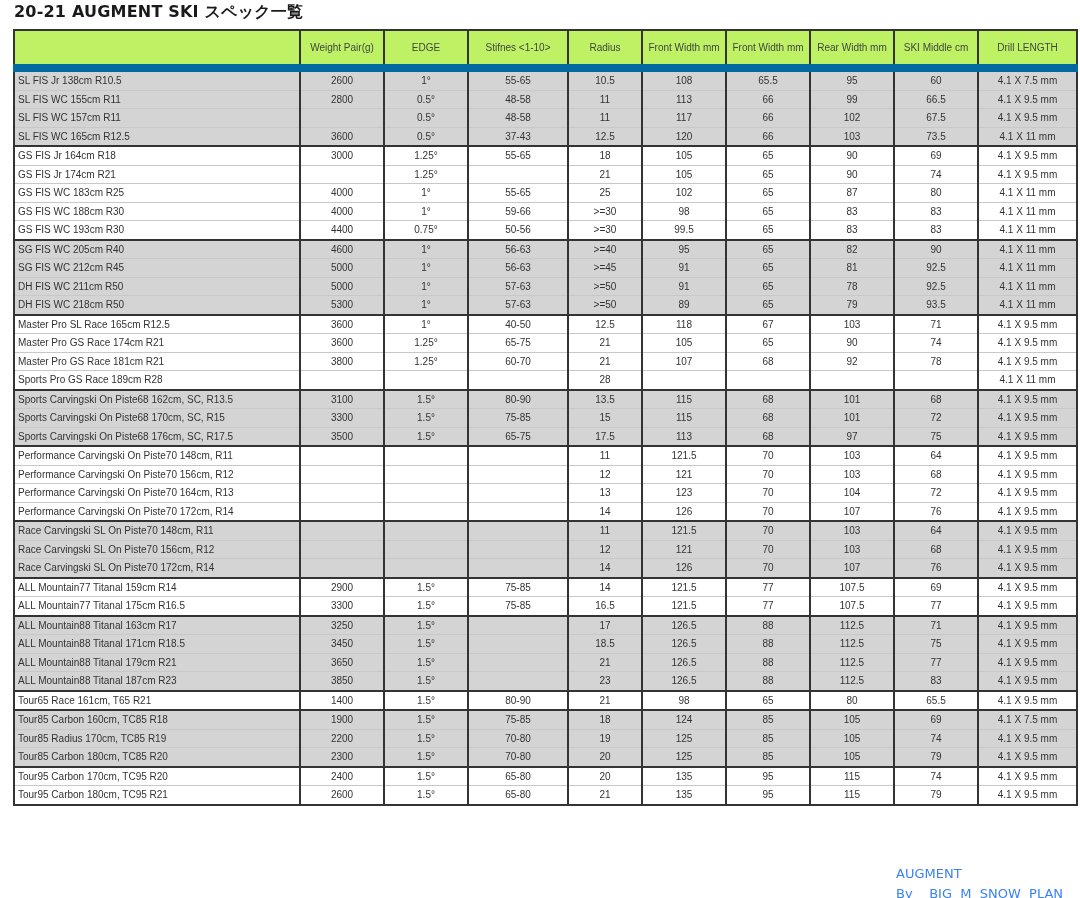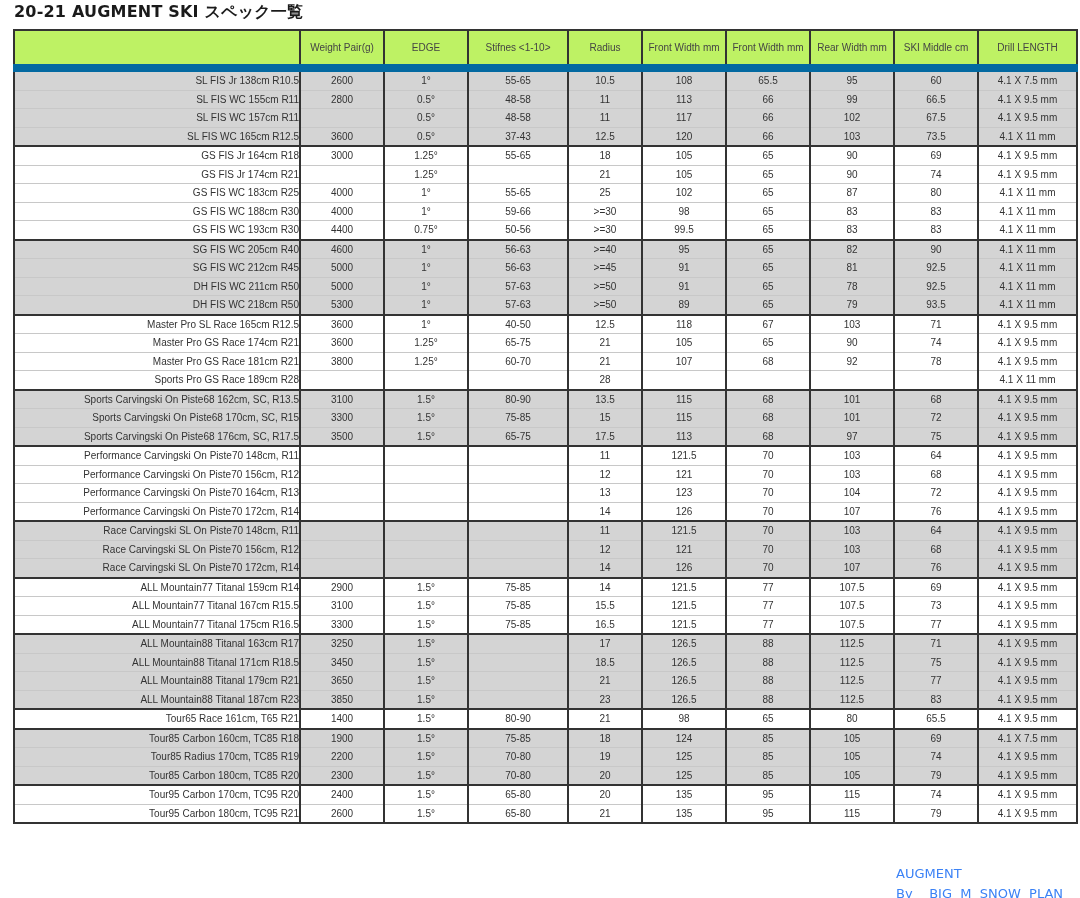--- a/index.html
+++ b/index.html
@@ -7,21 +7,21 @@
          font-family: "Liberation Sans", "DejaVu Sans", sans-serif; color: #2a2a2a; }
   .title { position: absolute; left: 14px; top: 2px; font-family: "DejaVu Sans", sans-serif;
            font-weight: bold; font-size: 16px; color: #1a1a1a; letter-spacing: 0.2px; white-space: nowrap; }
   table.spec { position: absolute; left: 13px; top: 29px; border-collapse: collapse;
                table-layout: fixed; border: 2px solid #333; }
   table.spec td, table.spec th { padding: 0; overflow: hidden; white-space: nowrap;
                font-size: 10px; color: #333; line-height: 17.5px; height: 17.5px; }
   table.spec th { font-weight: normal; background: #bef264; height: 33px; line-height: 12px;
                text-align: center; border-bottom: 8px solid #0369a1; font-size: 10px; color: #444; white-space: normal; }
   table.spec td { text-align: center; border-bottom: 1px solid #c8c8c8; }
-  table.spec td.name { text-align: right; padding-left: 9px; }
+  table.spec td.name { text-align: left; padding-left: 3px; }
   .vline { border-left: 2px solid #333; }
   tr.g td { background: #d4d4d4; }
   tr.w td { background: #ffffff; }
   tr.gstart td { border-top: 2px solid #333; }
   .footer { position: absolute; left: 896px; top: 864px; font-size: 13px; color: #3b82f6; line-height: 20px;
             font-family: "DejaVu Sans", sans-serif; white-space: pre; }
 </style>
 </head>
 <body>
 
@@ -385,32 +385,20 @@
         <td class="vline">1.5°</td>
         <td class="vline">75-85</td>
         <td class="vline">14</td>
         <td class="vline">121.5</td>
         <td class="vline">77</td>
         <td class="vline">107.5</td>
         <td class="vline">69</td>
         <td class="vline">4.1 X 9.5 mm</td>
       </tr>
       <tr class="w">
-        <td class="name">ALL Mountain77 Titanal  167cm R15.5</td>
-        <td class="vline">3100</td>
-        <td class="vline">1.5°</td>
-        <td class="vline">75-85</td>
-        <td class="vline">15.5</td>
-        <td class="vline">121.5</td>
-        <td class="vline">77</td>
-        <td class="vline">107.5</td>
-        <td class="vline">73</td>
-        <td class="vline">4.1 X 9.5 mm</td>
-      </tr>
-      <tr class="w">
         <td class="name">ALL Mountain77 Titanal  175cm R16.5</td>
         <td class="vline">3300</td>
         <td class="vline">1.5°</td>
         <td class="vline">75-85</td>
         <td class="vline">16.5</td>
         <td class="vline">121.5</td>
         <td class="vline">77</td>
         <td class="vline">107.5</td>
         <td class="vline">77</td>
         <td class="vline">4.1 X 9.5 mm</td>

